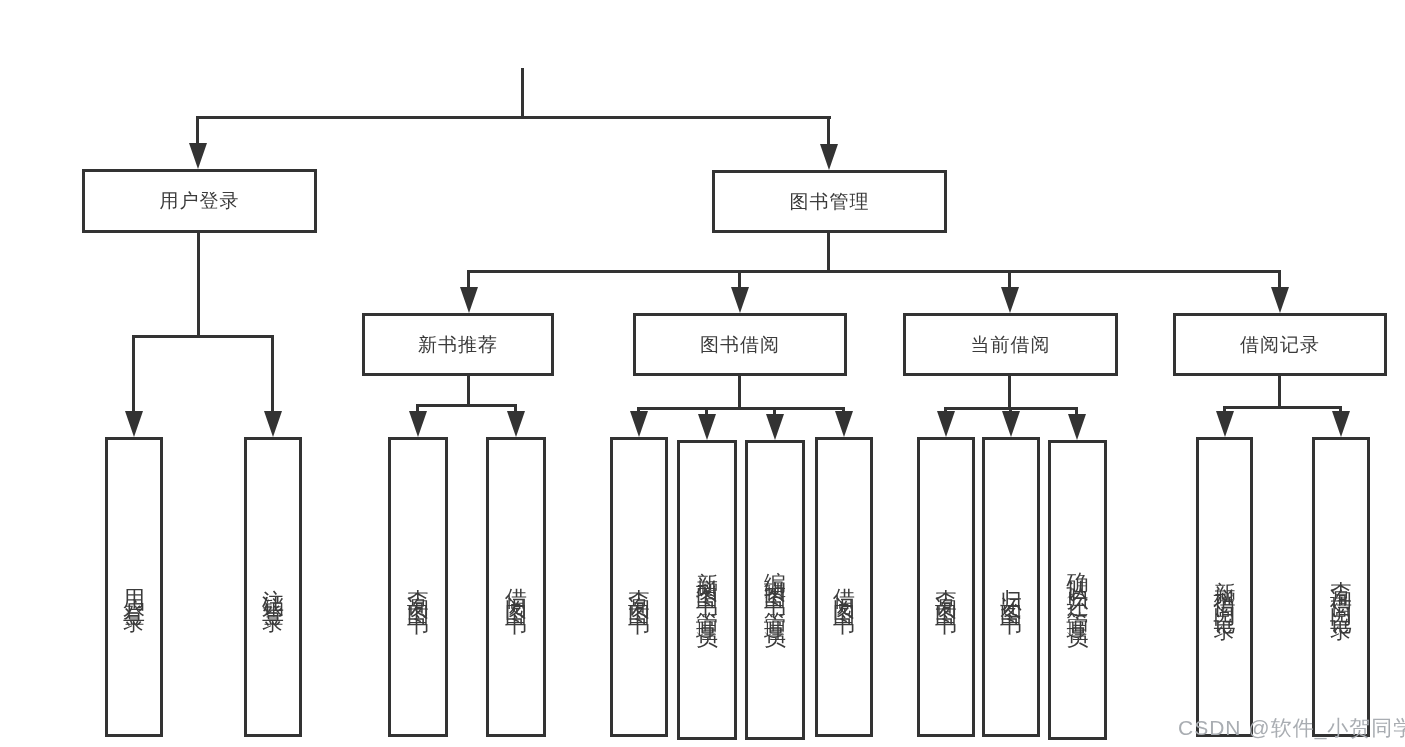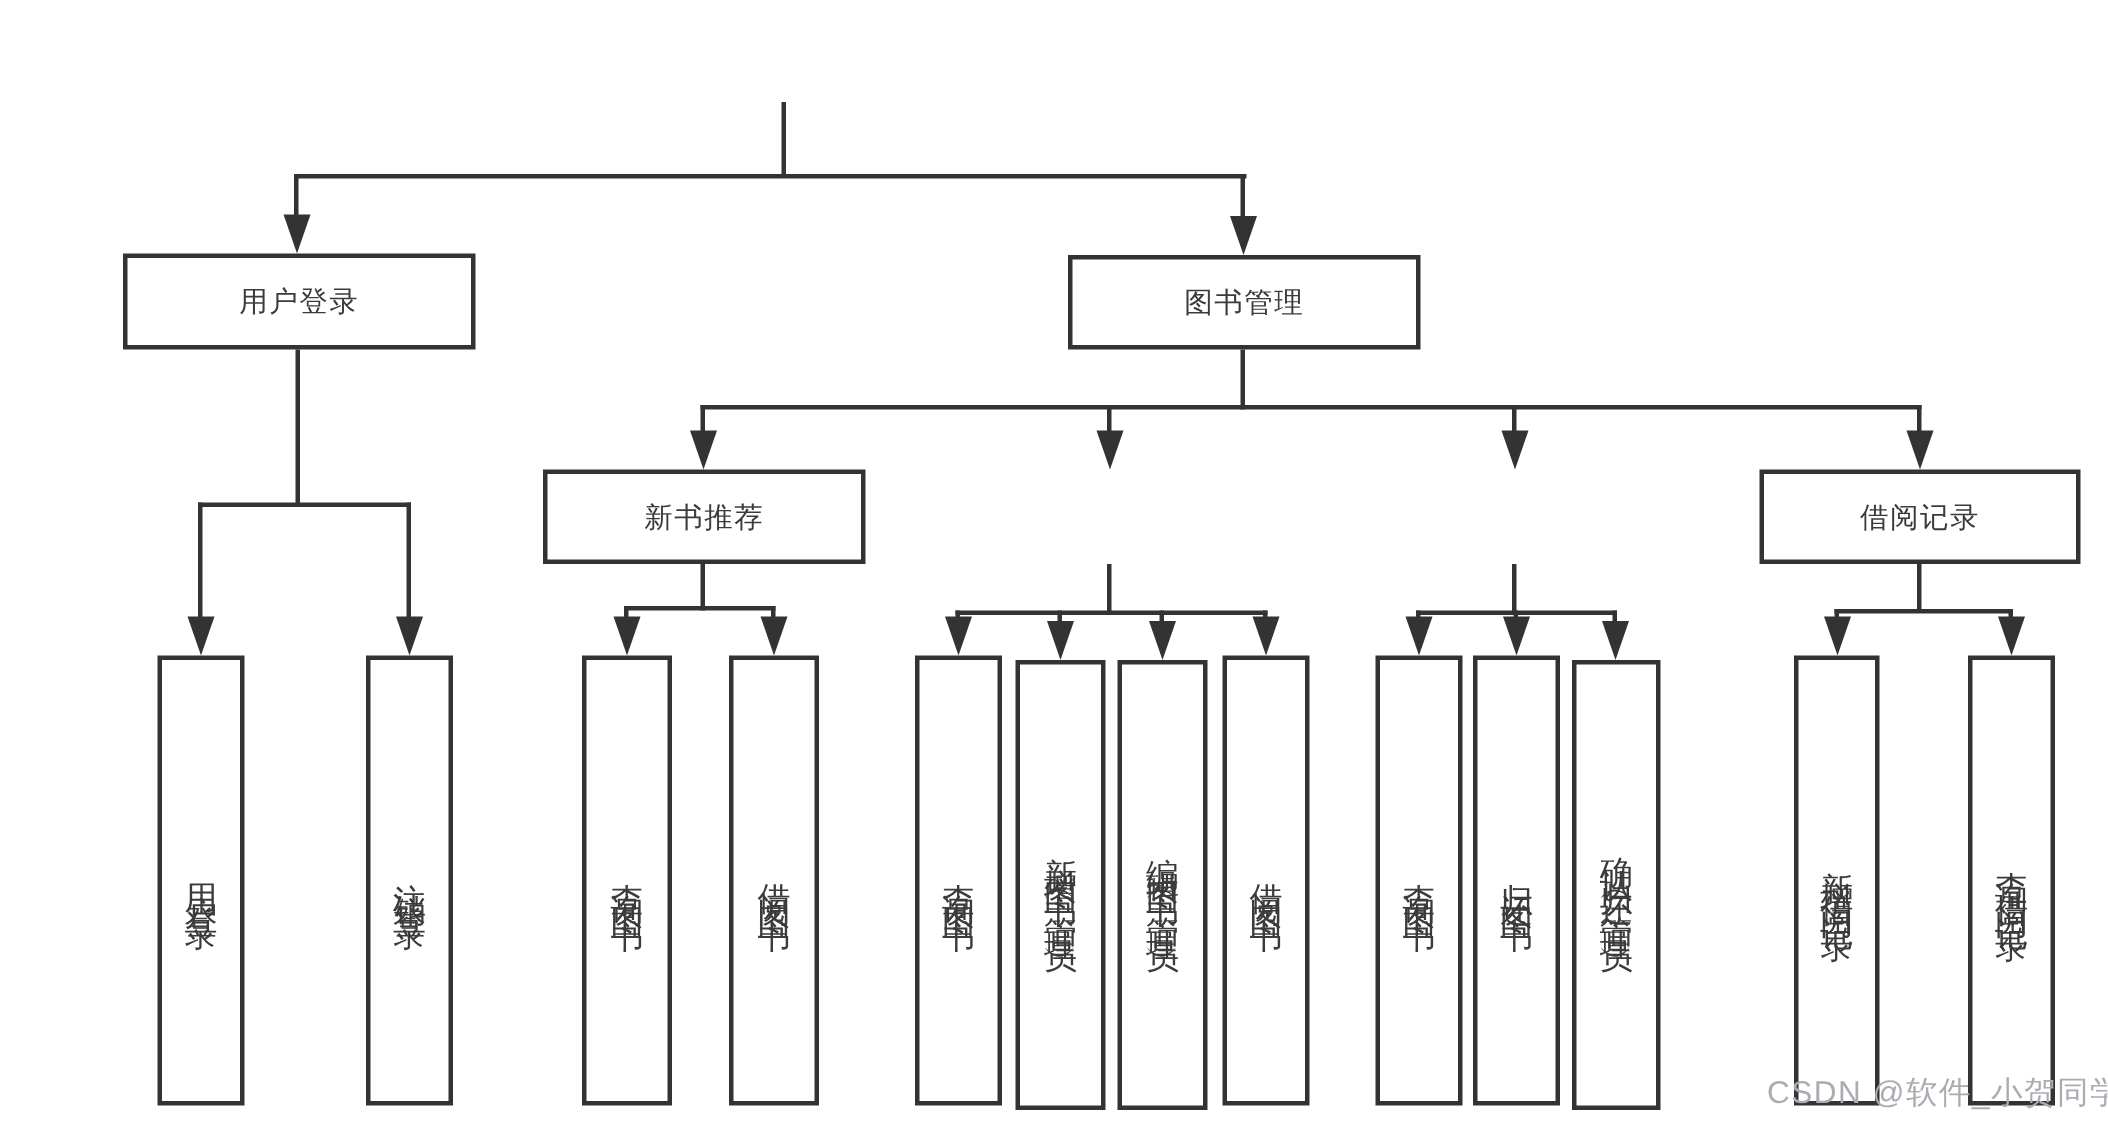--- a/index.html
+++ b/index.html
@@ -87,22 +87,28 @@
   <div class="hline" style="left:467px;top:270px;width:814px;"></div>
   <div class="vline" style="left:467px;top:270px;height:20px;"></div>
   <div class="arrow" style="left:460px;top:287px;"></div>
   <div class="vline" style="left:738px;top:270px;height:20px;"></div>
   <div class="arrow" style="left:731px;top:287px;"></div>
   <div class="vline" style="left:1008px;top:270px;height:20px;"></div>
   <div class="arrow" style="left:1001px;top:287px;"></div>
   <div class="vline" style="left:1278px;top:270px;height:20px;"></div>
   <div class="arrow" style="left:1271px;top:287px;"></div>
 
-  <div class="hbox" style="left:362px;top:313px;width:215px;height:63px;">
+  <div class="hbox" style="left:362px;top:313px;width:192px;height:63px;">
     <span>新书推荐</span>
+  </div>
+  <div class="hbox" style="left:633px;top:313px;width:214px;height:63px;">
+    <span>图书借阅</span>
+  </div>
+  <div class="hbox" style="left:903px;top:313px;width:215px;height:63px;">
+    <span>当前借阅</span>
   </div>
   <div class="hbox" style="left:1173px;top:313px;width:214px;height:63px;">
     <span>借阅记录</span>
   </div>
 
   <div class="vline" style="left:467px;top:376px;height:31px;"></div>
   <div class="hline" style="left:416px;top:404px;width:101px;"></div>
   <div class="vline" style="left:416px;top:404px;height:22px;"></div>
   <div class="arrow" style="left:409px;top:411px;"></div>
   <div class="vline" style="left:514px;top:404px;height:22px;"></div>

